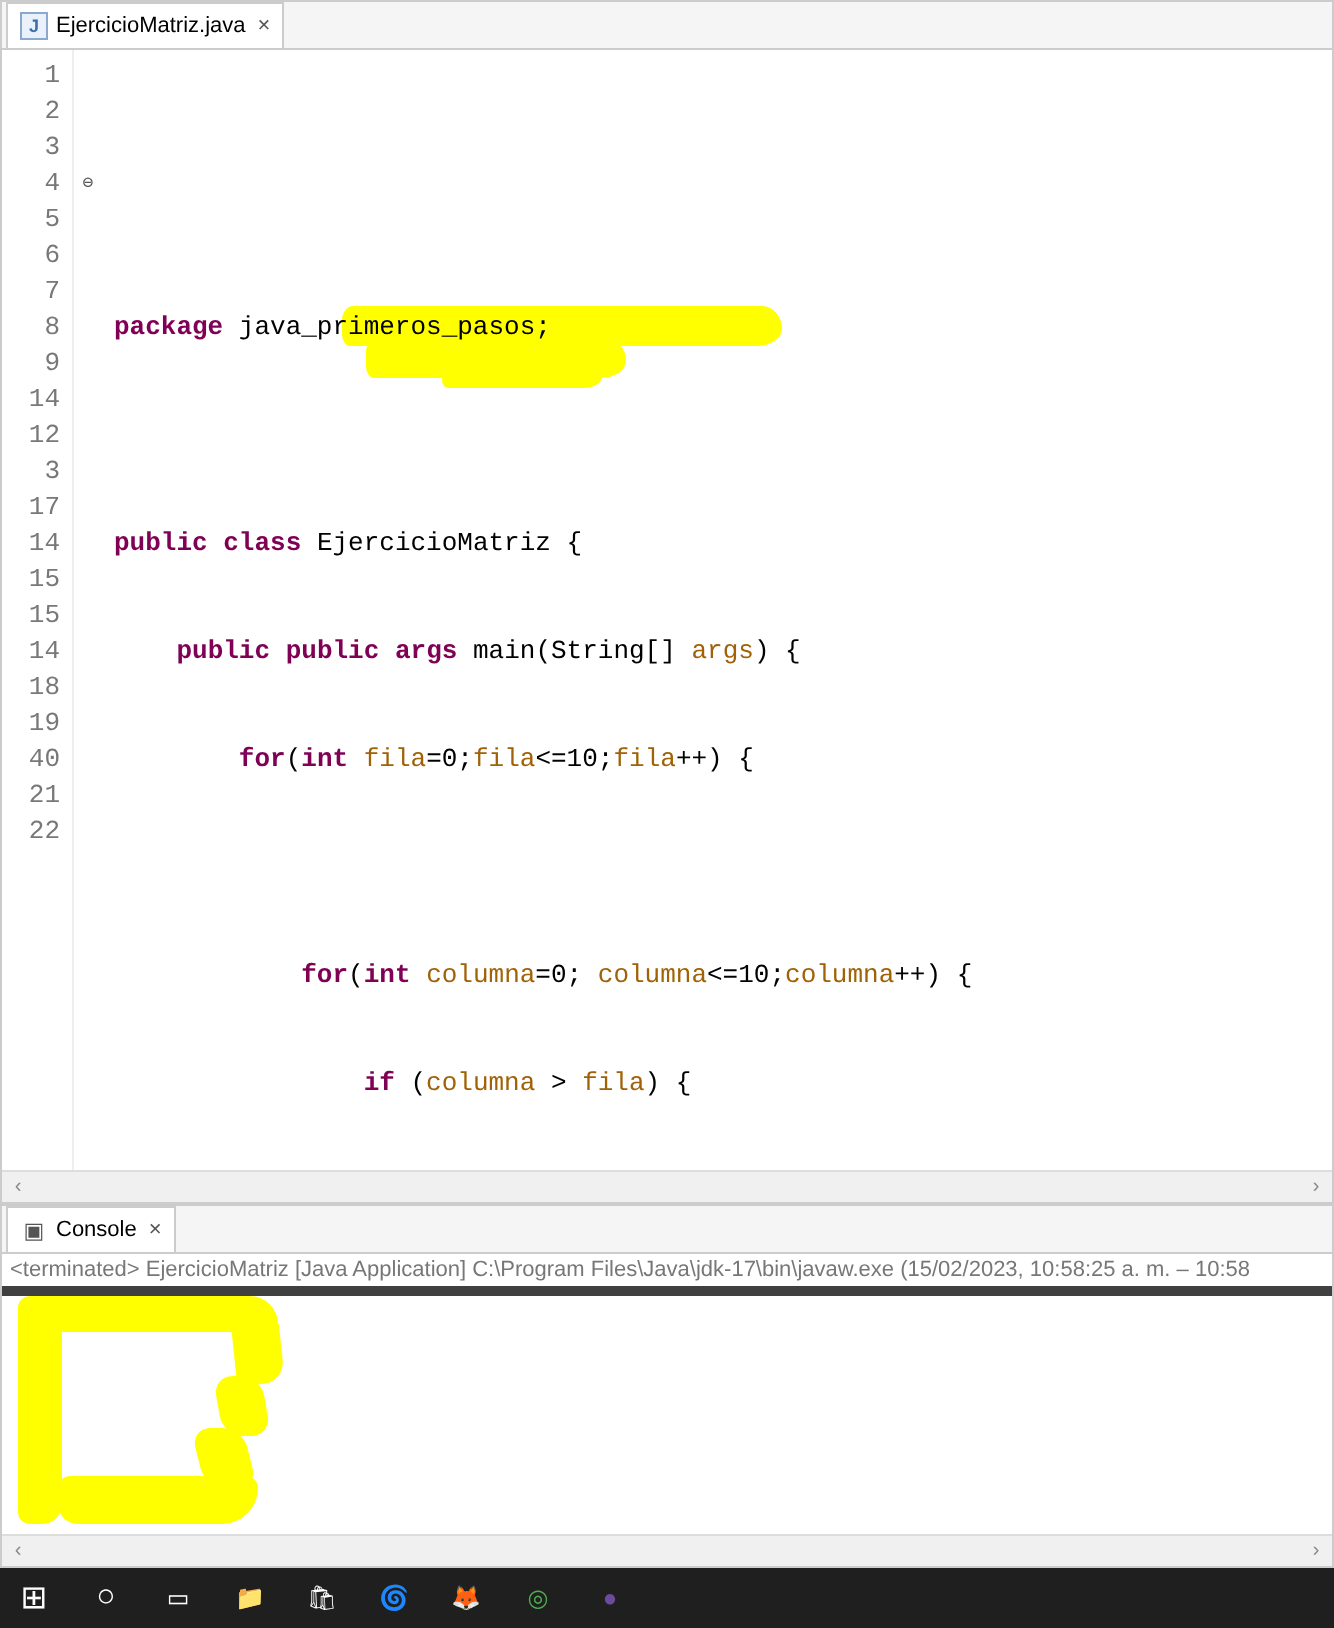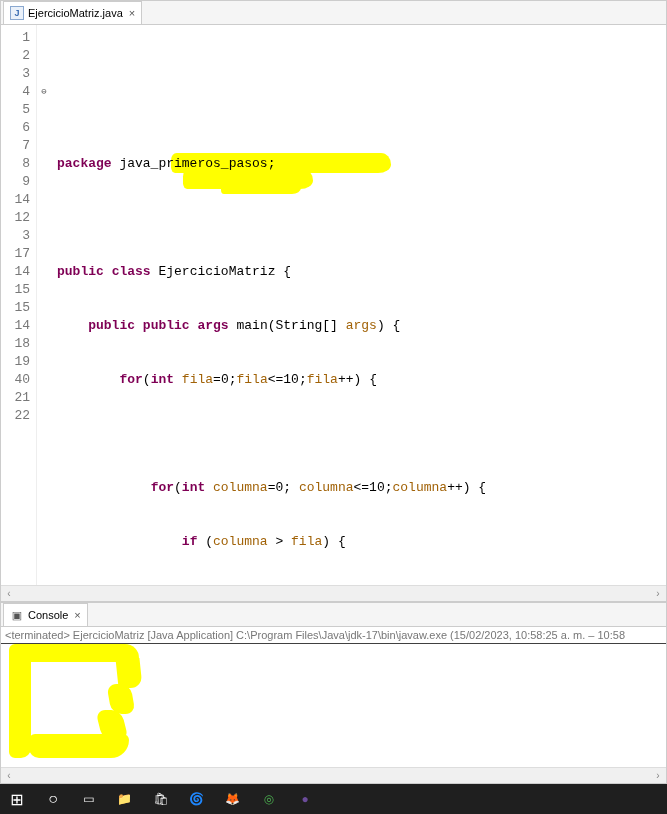--- a/index.html
+++ b/index.html
@@ -124,21 +124,21 @@
   display: flex;
   background: #f5f5f5;
   border-bottom: 1px solid #ccc;
   height: 24px;
   align-items: flex-end;
 }
 .console-status {
   font-size: 11px;
   color: #777;
   padding: 2px 4px;
-  border-bottom: 1px solid #404040;
+  border-bottom: 5px solid #404040;
   white-space: nowrap;
   overflow: hidden;
 }
 .console-output {
   flex: 1;
   font-family: Consolas, "Courier New", monospace;
   font-size: 13px;
   line-height: 16px;
   padding: 2px 4px;
   white-space: pre;

